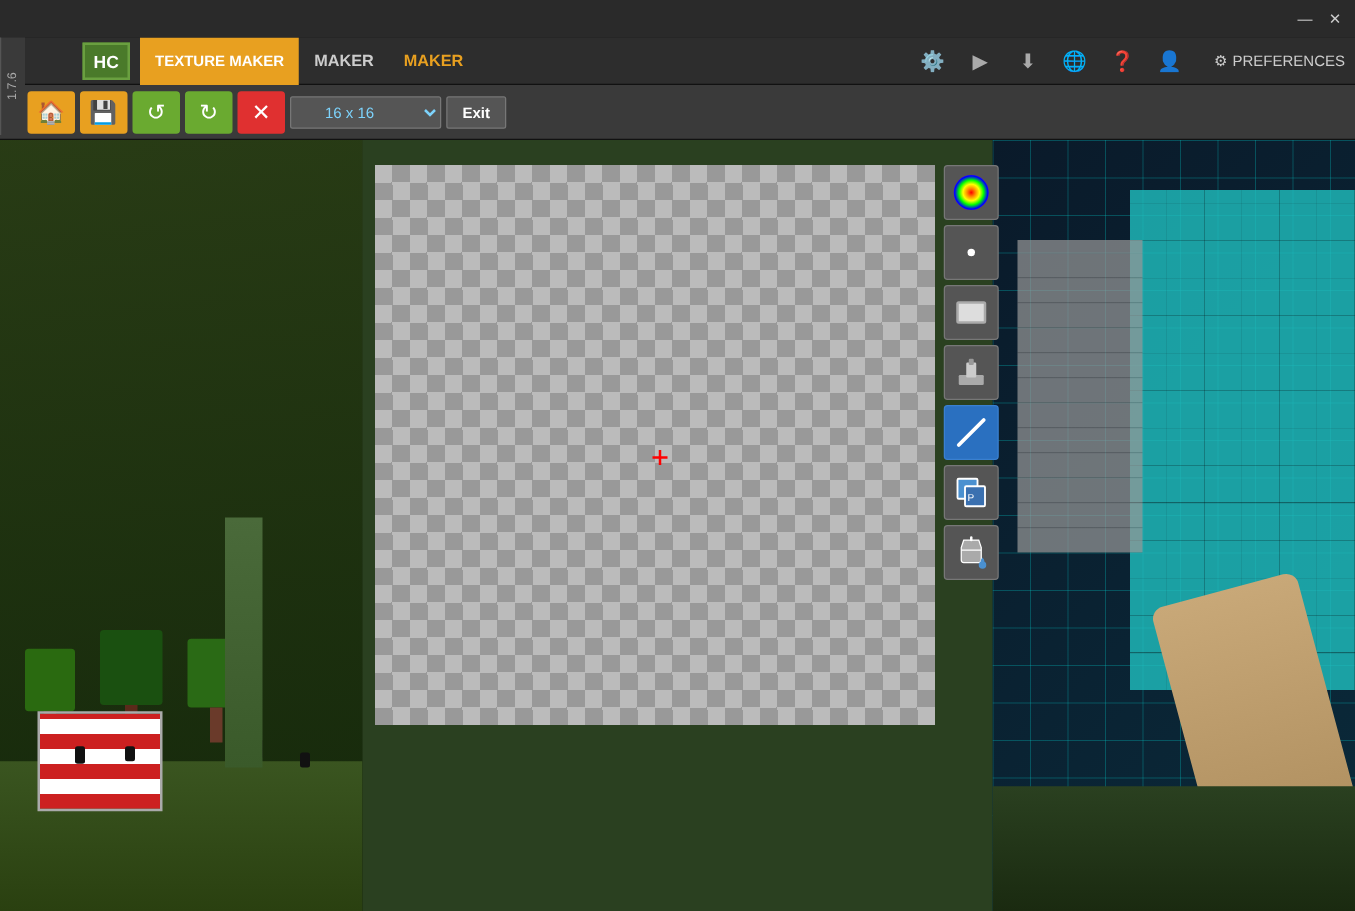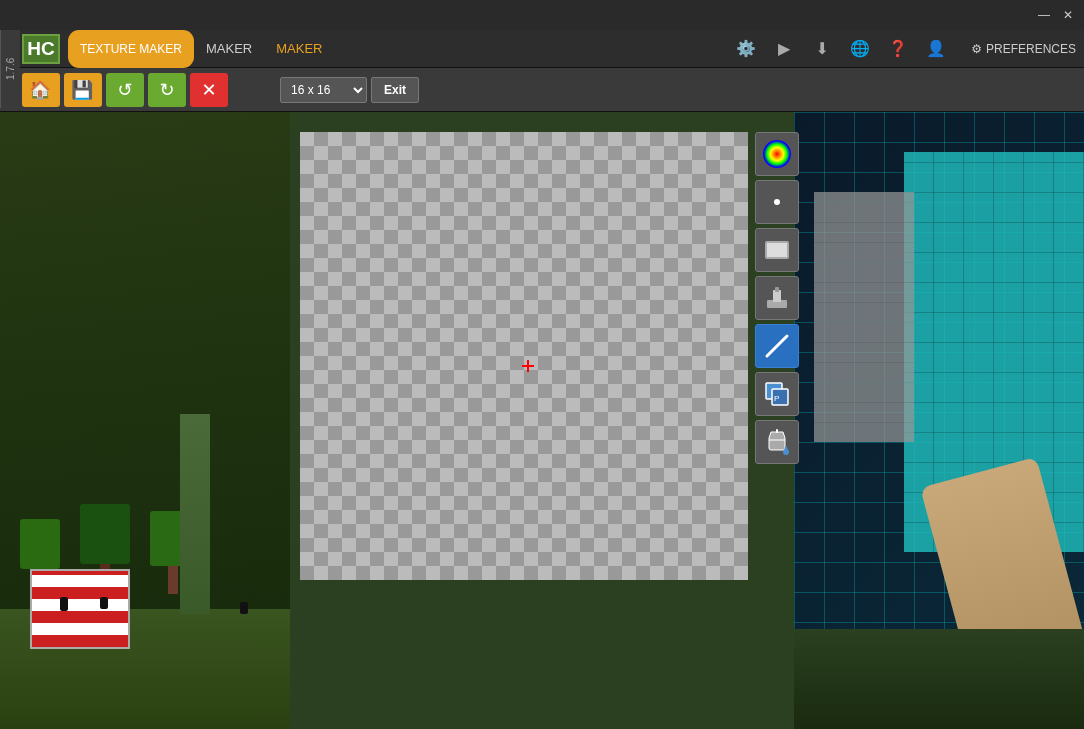--- a/index.html
+++ b/index.html
@@ -74,36 +74,36 @@
 
     #logo {
       width: 38px;
       height: 30px;
       background: #4a7a2a;
       display: flex;
       align-items: center;
       justify-content: center;
       margin-right: 8px;
       font-weight: bold;
-      font-size: 19px;
+      font-size: 14px;
       color: #fff;
       border: 2px solid #6aa040;
       flex-shrink: 0;
+      margin-left: 44px;
     }
 
     .menu-item {
       padding: 4px 12px;
       color: #ccc;
       font-size: 13px;
       cursor: pointer;
       height: 38px;
       display: flex;
       align-items: center;
-      font-weight: normal;
-      border-radius: 11px;
+      font-weight: bold;
     }
     .menu-item.texture-maker {
       background: #e8a020;
       color: #fff;
       font-size: 12px;
     }
     .menu-item.code { color: #e8a020; }
     .menu-item.console { color: #e8a020; }
 
     .menu-spacer { flex: 1; }
@@ -162,28 +162,27 @@
       border: none;
     }
     .toolbar-btn.new { background: #e8a020; color: #fff; }
     .toolbar-btn.save { background: #e8a020; color: #fff; }
     .toolbar-btn.undo { background: #6aaa30; color: #fff; }
     .toolbar-btn.redo { background: #6aaa30; color: #fff; }
     .toolbar-btn.close { background: #e03030; color: #fff; }
 
     .size-select {
       background: #555;
-      color: #ffffff;
+      color: #7dd3fc;
       border: 1px solid #777;
-      padding: 4px 6px;
+      padding: 4px 23px;
       font-size: 12px;
       cursor: pointer;
       height: 26px;
       border-radius: 2px;
-      margin-left: 48px;
     }
 
     .exit-btn {
       background: #555;
       color: #fff;
       border: 1px solid #777;
       padding: 4px 12px;
       font-size: 12px;
       cursor: pointer;
       height: 26px;

